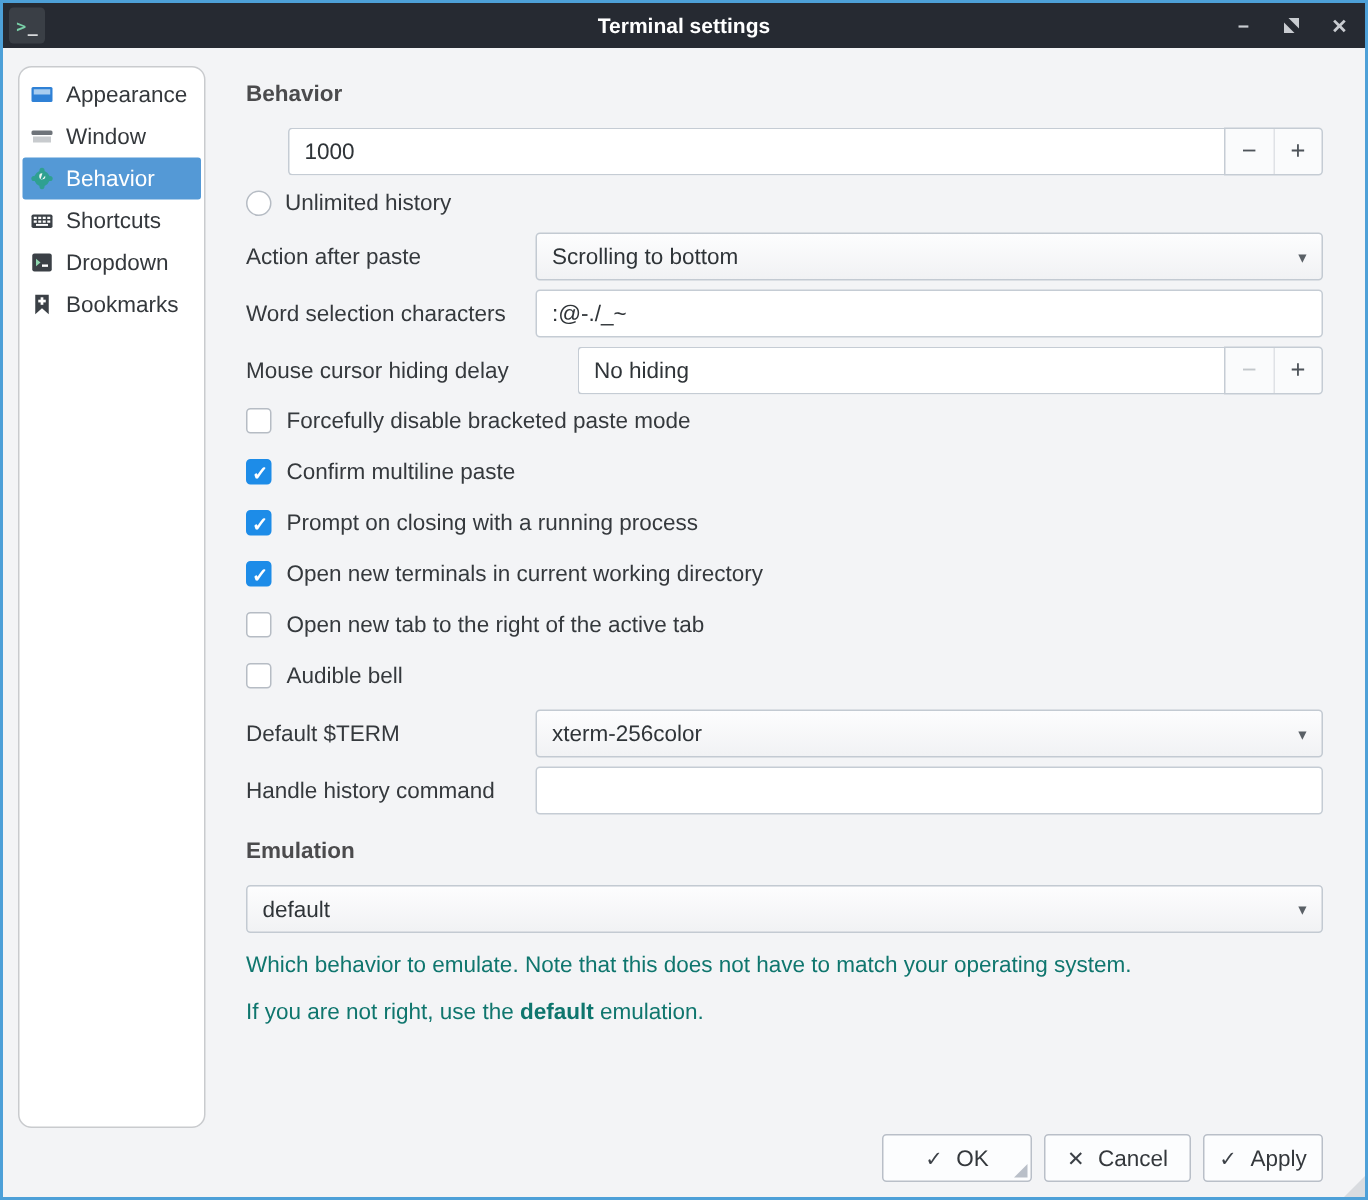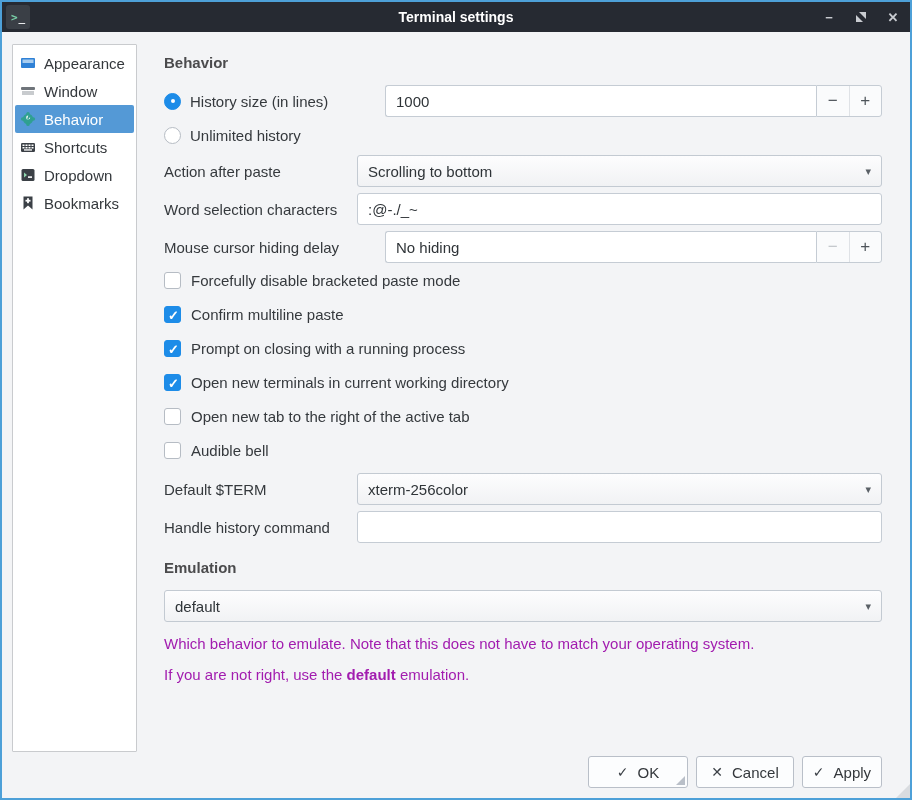--- a/index.html
+++ b/index.html
@@ -31,21 +31,21 @@
     position:absolute; right:10px; top:0; height:30px;
     display:flex; align-items:center; gap:18px;
   }
   .win-btn { color:#c9ccd1; font-size:13px; font-weight:bold; line-height:1;
     width:14px; text-align:center; cursor:default; }
   .win-btn svg { display:block; margin:0 auto; }
 
   
   .sidebar {
     position:absolute; left:10px; top:42px; width:125px; height:708px;
-    background:#ffffff; border:1px solid #c9cbce; border-radius:1px; padding:4px 2px;
+    background:#ffffff; border:1px solid #c9cbce; border-radius:9px; padding:4px 2px;
   }
   .side-item {
     display:flex; align-items:center; height:28px; padding-left:5px;
     font-size:15px; color:#34383c; border-radius:2px; gap:8px;
   }
   .side-item.selected { background:#5499d6; color:#ffffff; }
   .side-icon { width:16px; height:16px; flex:0 0 16px; display:flex; }
   .side-icon svg { width:16px; height:16px; }
 
   
@@ -99,21 +99,21 @@
   }
   .checkbox.checked { background:#1d8ce8; border-color:#1d8ce8; }
   .checkbox.checked::after {
     content:"✓"; position:absolute; left:0; top:0; width:17px; height:17px;
     color:#ffffff; font-size:13px; font-weight:bold; line-height:17px; text-align:center;
   }
   .check-label { font-size:15px; color:#35393d; }
 
   .emu-heading { margin-top:16px; }
   .emu-combo-row { margin-top:12px; }
-  .help-text { font-size:15px; color:#a21caf; margin-top:13px; line-height:18px; }
+  .help-text { font-size:15px; color:#0f766e; margin-top:13px; line-height:18px; }
   .help-text b { font-weight:bold; }
 
   
   .footer {
     position:absolute; right:28px; bottom:10px; display:flex; gap:8px;
   }
   .btn {
     height:32px; background:#fcfdfe; border:1px solid #b9bfc8; border-radius:3px;
     display:flex; align-items:center; justify-content:center; gap:9px;
     font-size:15px; color:#34383c; position:relative; cursor:default;
@@ -223,24 +223,20 @@
       </span>
       <span>Bookmarks</span>
     </div>
   </div>
 
   <div class="content">
 
     <div class="section-heading">Behavior</div>
 
     <div class="form-row">
-      <div class="lbl radio-row">
-        <span class="radio selected"></span>
-        <span>History size (in lines)</span>
-      </div>
       <div class="ctl spinbox">
         <input class="spin-entry" value="1000" style="">
         <div class="spin-buttons">
           <span class="spin-btn">−</span>
           <span class="spin-btn">+</span>
         </div>
       </div>
     </div>
 
     <div class="form-row" style="height:24px; margin-bottom:8px;">

